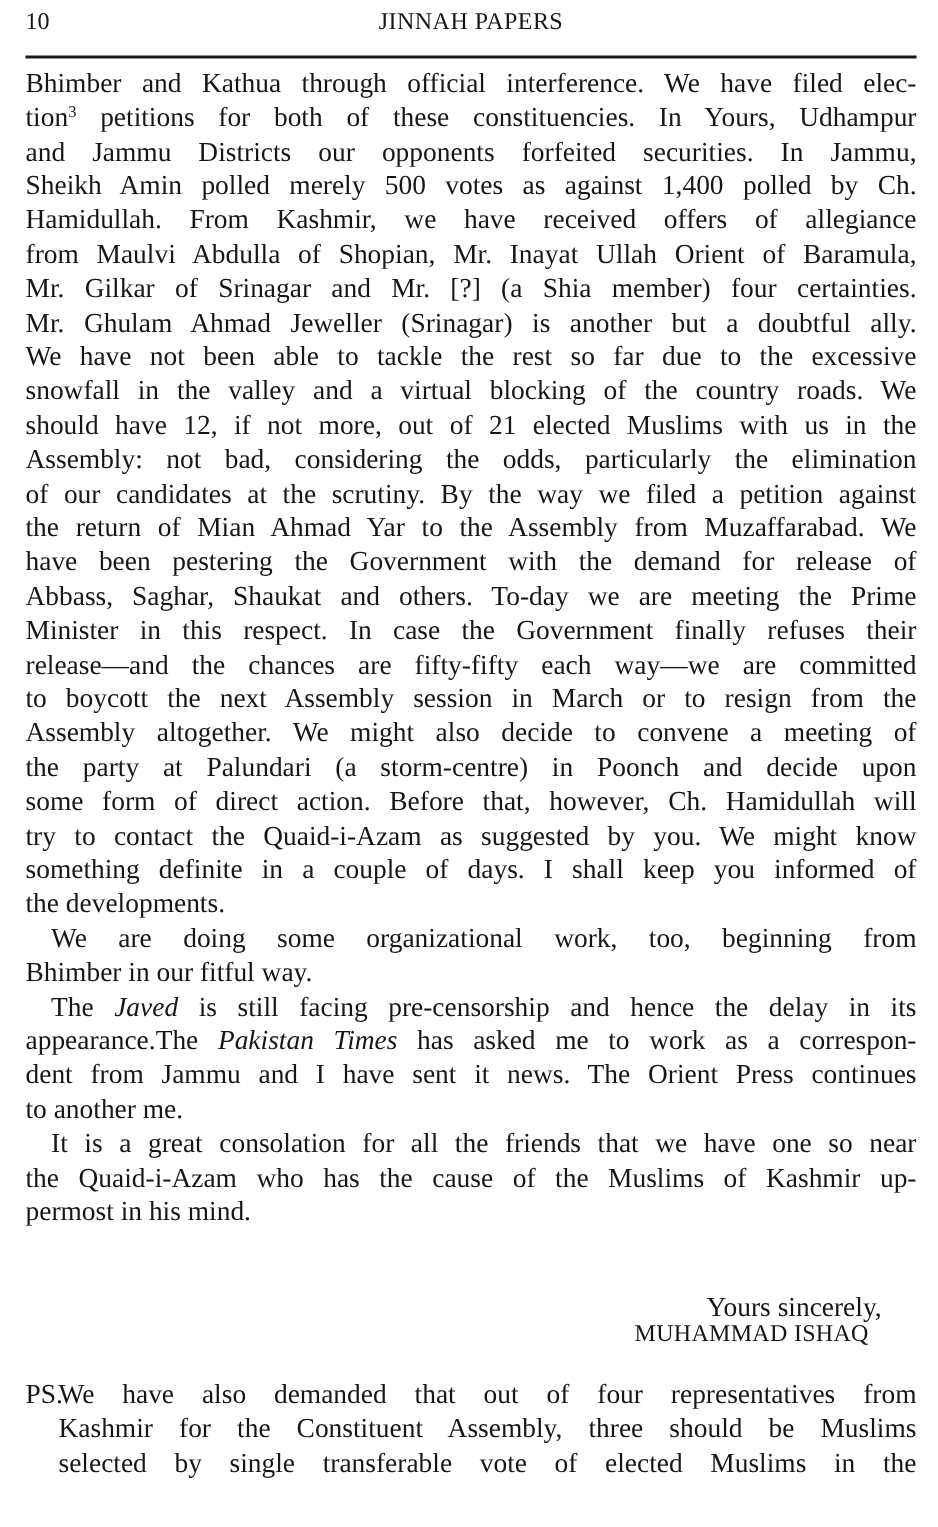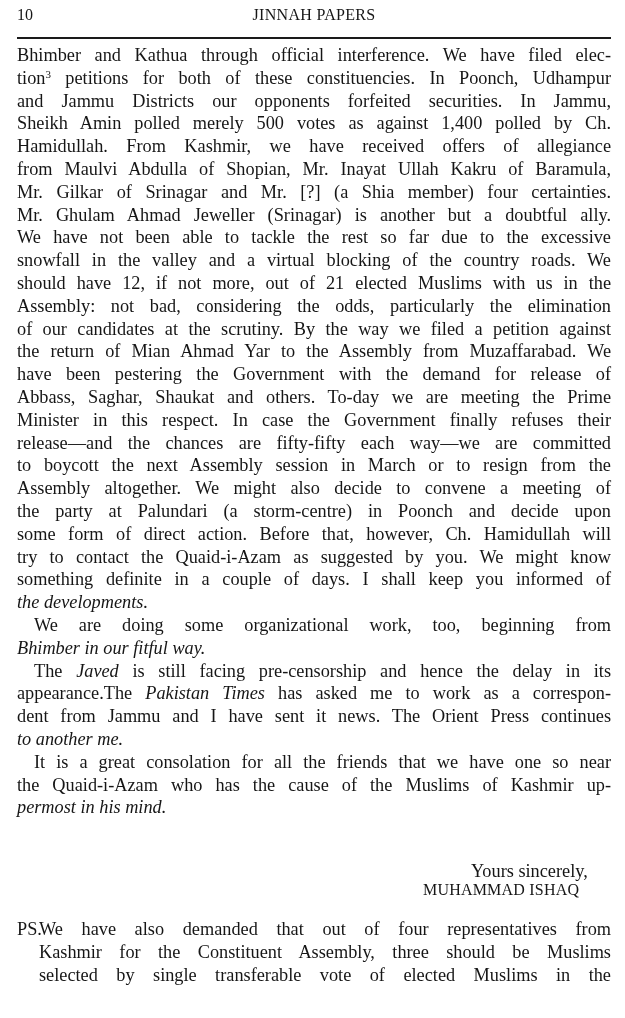--- a/index.html
+++ b/index.html
@@ -4,21 +4,21 @@
 <style>
   html, body { margin: 0; padding: 0; background: #ffffff; }
   body { width: 625px; height: 1018px; overflow: hidden; position: relative; color: #161616;
          font-family: "Liberation Serif", "DejaVu Serif", serif; }
   .header { position: absolute; top: 6px; left: 17px; right: 14px; height: 24px; }
   .page-num { position: absolute; left: 0; top: 0; font-size: 16px; }
   .running-title { position: absolute; left: 0; right: 0; top: 0; text-align: center; font-size: 16px; letter-spacing: 0.3px; }
   .rule { position: absolute; left: 17px; right: 14px; top: 37px; height: 1.5px; background: #1a1a1a; }
   .body { position: absolute; left: 17px; width: 594px; top: 44px; font-size: 18.3px; line-height: 22.8px; }
   .line { display: block; white-space: nowrap; text-align: justify; text-align-last: justify; height: 22.8px; }
-  .line.last { text-align-last: left; font-style: italic; }
+  .line.last { text-align-last: left; }
   .indent { padding-left: 17px; }
   sup { font-size: 11px; line-height: 0; vertical-align: 6px; }
   i { font-style: italic; margin-top: 40px; }
   .closing { position: absolute; left: 0; width: 594px; }
   .closing .l1 { position: absolute; left: 410px; top: 4px; font-size: 18.3px; white-space: nowrap; margin-left: 44px; }
   .closing .l2 { position: absolute; left: 406px; top: 23px; font-size: 16px; letter-spacing: 0.2px; white-space: nowrap; }
   .ps { position: absolute; left: 0; width: 594px; }
   .ps .label { position: absolute; left: 0; top: 0; }
   .ps .ps-lines { position: absolute; left: 22px; width: 572px; top: 0; }
 </style>
@@ -27,25 +27,25 @@
 
 <div class="header">
   <span class="page-num">10</span>
   <div class="running-title">JINNAH PAPERS</div>
 </div>
 <div class="rule"></div>
 
 <div class="body">
   <div>
     <span class="line">Bhimber and Kathua through official interference. We have filed elec-</span>
-    <span class="line"><span>tion</span><sup>3</sup> <span>petitions for both of these constituencies. In Poonch, Udhampur</span></span>
+    <span class="line"><span>tion</span><sup>3</sup> <span>petitions for both of these constituencies. In Yours, Udhampur</span></span>
     <span class="line">and Jammu Districts our opponents forfeited securities. In Jammu,</span>
     <span class="line">Sheikh Amin polled merely 500 votes as against 1,400 polled by Ch.</span>
     <span class="line">Hamidullah. From Kashmir, we have received offers of allegiance</span>
-    <span class="line">from Maulvi Abdulla of Shopian, Mr. Inayat Ullah Kakru of Baramula,</span>
+    <span class="line">from Maulvi Abdulla of Shopian, Mr. Inayat Ullah Orient of Baramula,</span>
     <span class="line">Mr. Gilkar of Srinagar and Mr. [?] (a Shia member) four certainties.</span>
     <span class="line">Mr. Ghulam Ahmad Jeweller (Srinagar) is another but a doubtful ally.</span>
     <span class="line">We have not been able to tackle the rest so far due to the excessive</span>
     <span class="line">snowfall in the valley and a virtual blocking of the country roads. We</span>
     <span class="line">should have 12, if not more, out of 21 elected Muslims with us in the</span>
     <span class="line">Assembly: not bad, considering the odds, particularly the elimination</span>
     <span class="line">of our candidates at the scrutiny. By the way we filed a petition against</span>
     <span class="line">the return of Mian Ahmad Yar to the Assembly from Muzaffarabad. We</span>
     <span class="line">have been pestering the Government with the demand for release of</span>
     <span class="line">Abbass, Saghar, Shaukat and others. To-day we are meeting the Prime</span>

